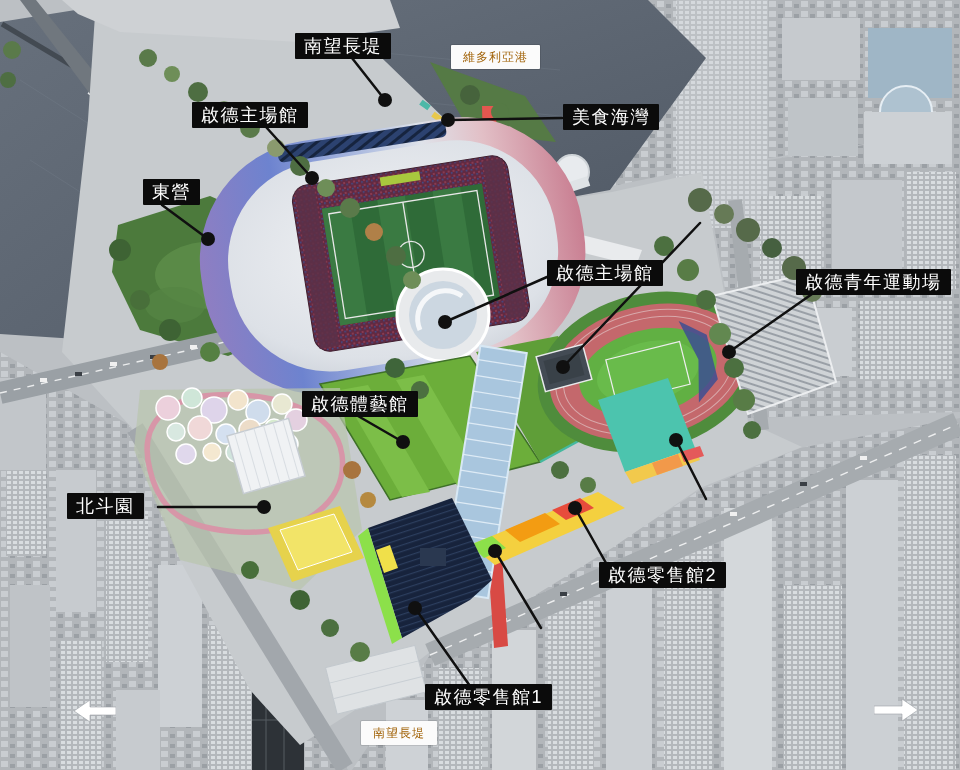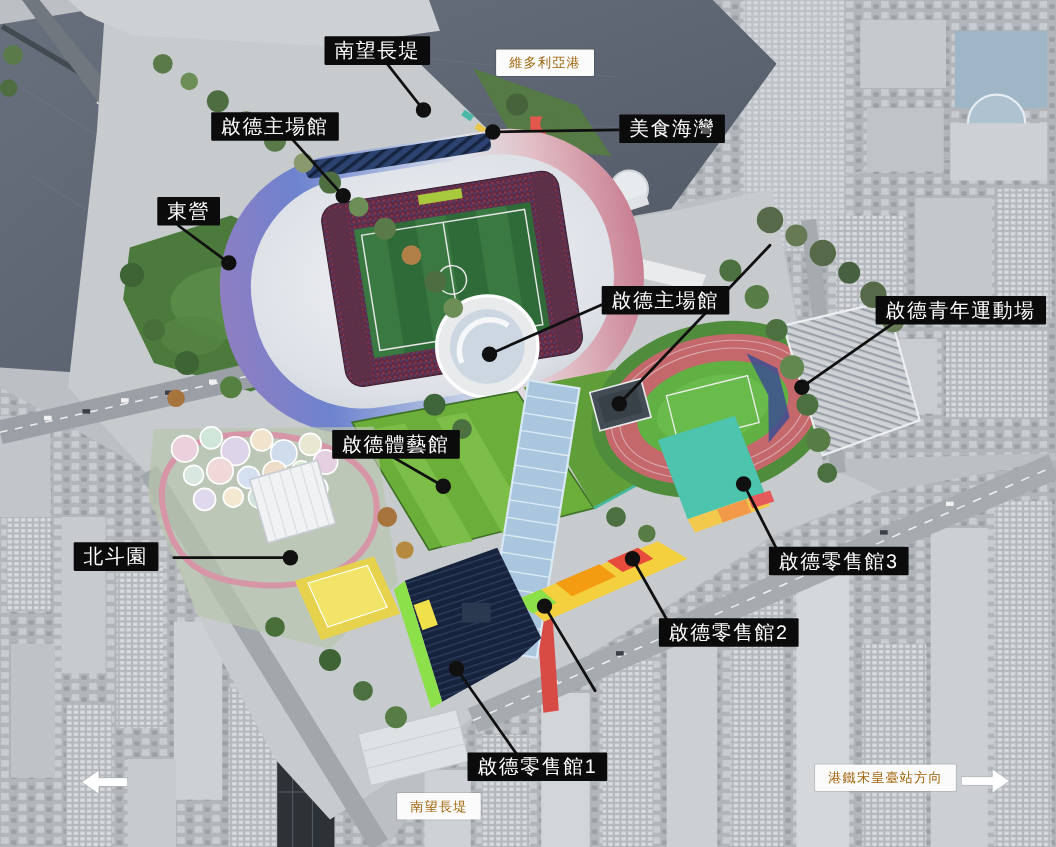--- a/index.html
+++ b/index.html
@@ -418,25 +418,23 @@
 
   <div class="label dark" style="left:295px;top:33px">南望長堤</div>
   <div class="label light" style="left:431px;top:45px">維多利亞港</div>
   <div class="label dark" style="left:192px;top:102px">啟德主場館</div>
   <div class="label dark" style="left:563px;top:104px">美食海灣</div>
   <div class="label dark" style="left:143px;top:179px">東營</div>
   <div class="label dark" style="left:547px;top:260px">啟德主場館</div>
   <div class="label dark" style="left:796px;top:269px">啟德青年運動場</div>
   <div class="label dark" style="left:302px;top:391px">啟德體藝館</div>
   <div class="label dark" style="left:67px;top:493px">北斗園</div>
-  <div class="label dark" style="left:699px;top:497px">啟德零售館3</div>
   <div class="label dark" style="left:599px;top:562px">啟德零售館2</div>
   <div class="label dark" style="left:425px;top:684px">啟德零售館1</div>
   <div class="label light" style="left:341px;top:721px">南望長堤</div>
-  <div class="label light" style="left:721px;top:695px">港鐵宋皇臺站方向</div>
 
   <div class="arrow" style="left:74px;top:700px">
     <svg width="42" height="22" viewBox="0 0 42 22">
       <polygon points="0,11 16,0 16,7 42,7 42,15 16,15 16,22" fill="#ffffff" stroke="#9aa0a5" stroke-width="0.6"></polygon>
     </svg>
   </div>
   <div class="arrow" style="left:874px;top:699px">
     <svg width="44" height="22" viewBox="0 0 44 22">
       <polygon points="44,11 28,0 28,7 0,7 0,15 28,15 28,22" fill="#ffffff" stroke="#9aa0a5" stroke-width="0.6"></polygon>
     </svg>

